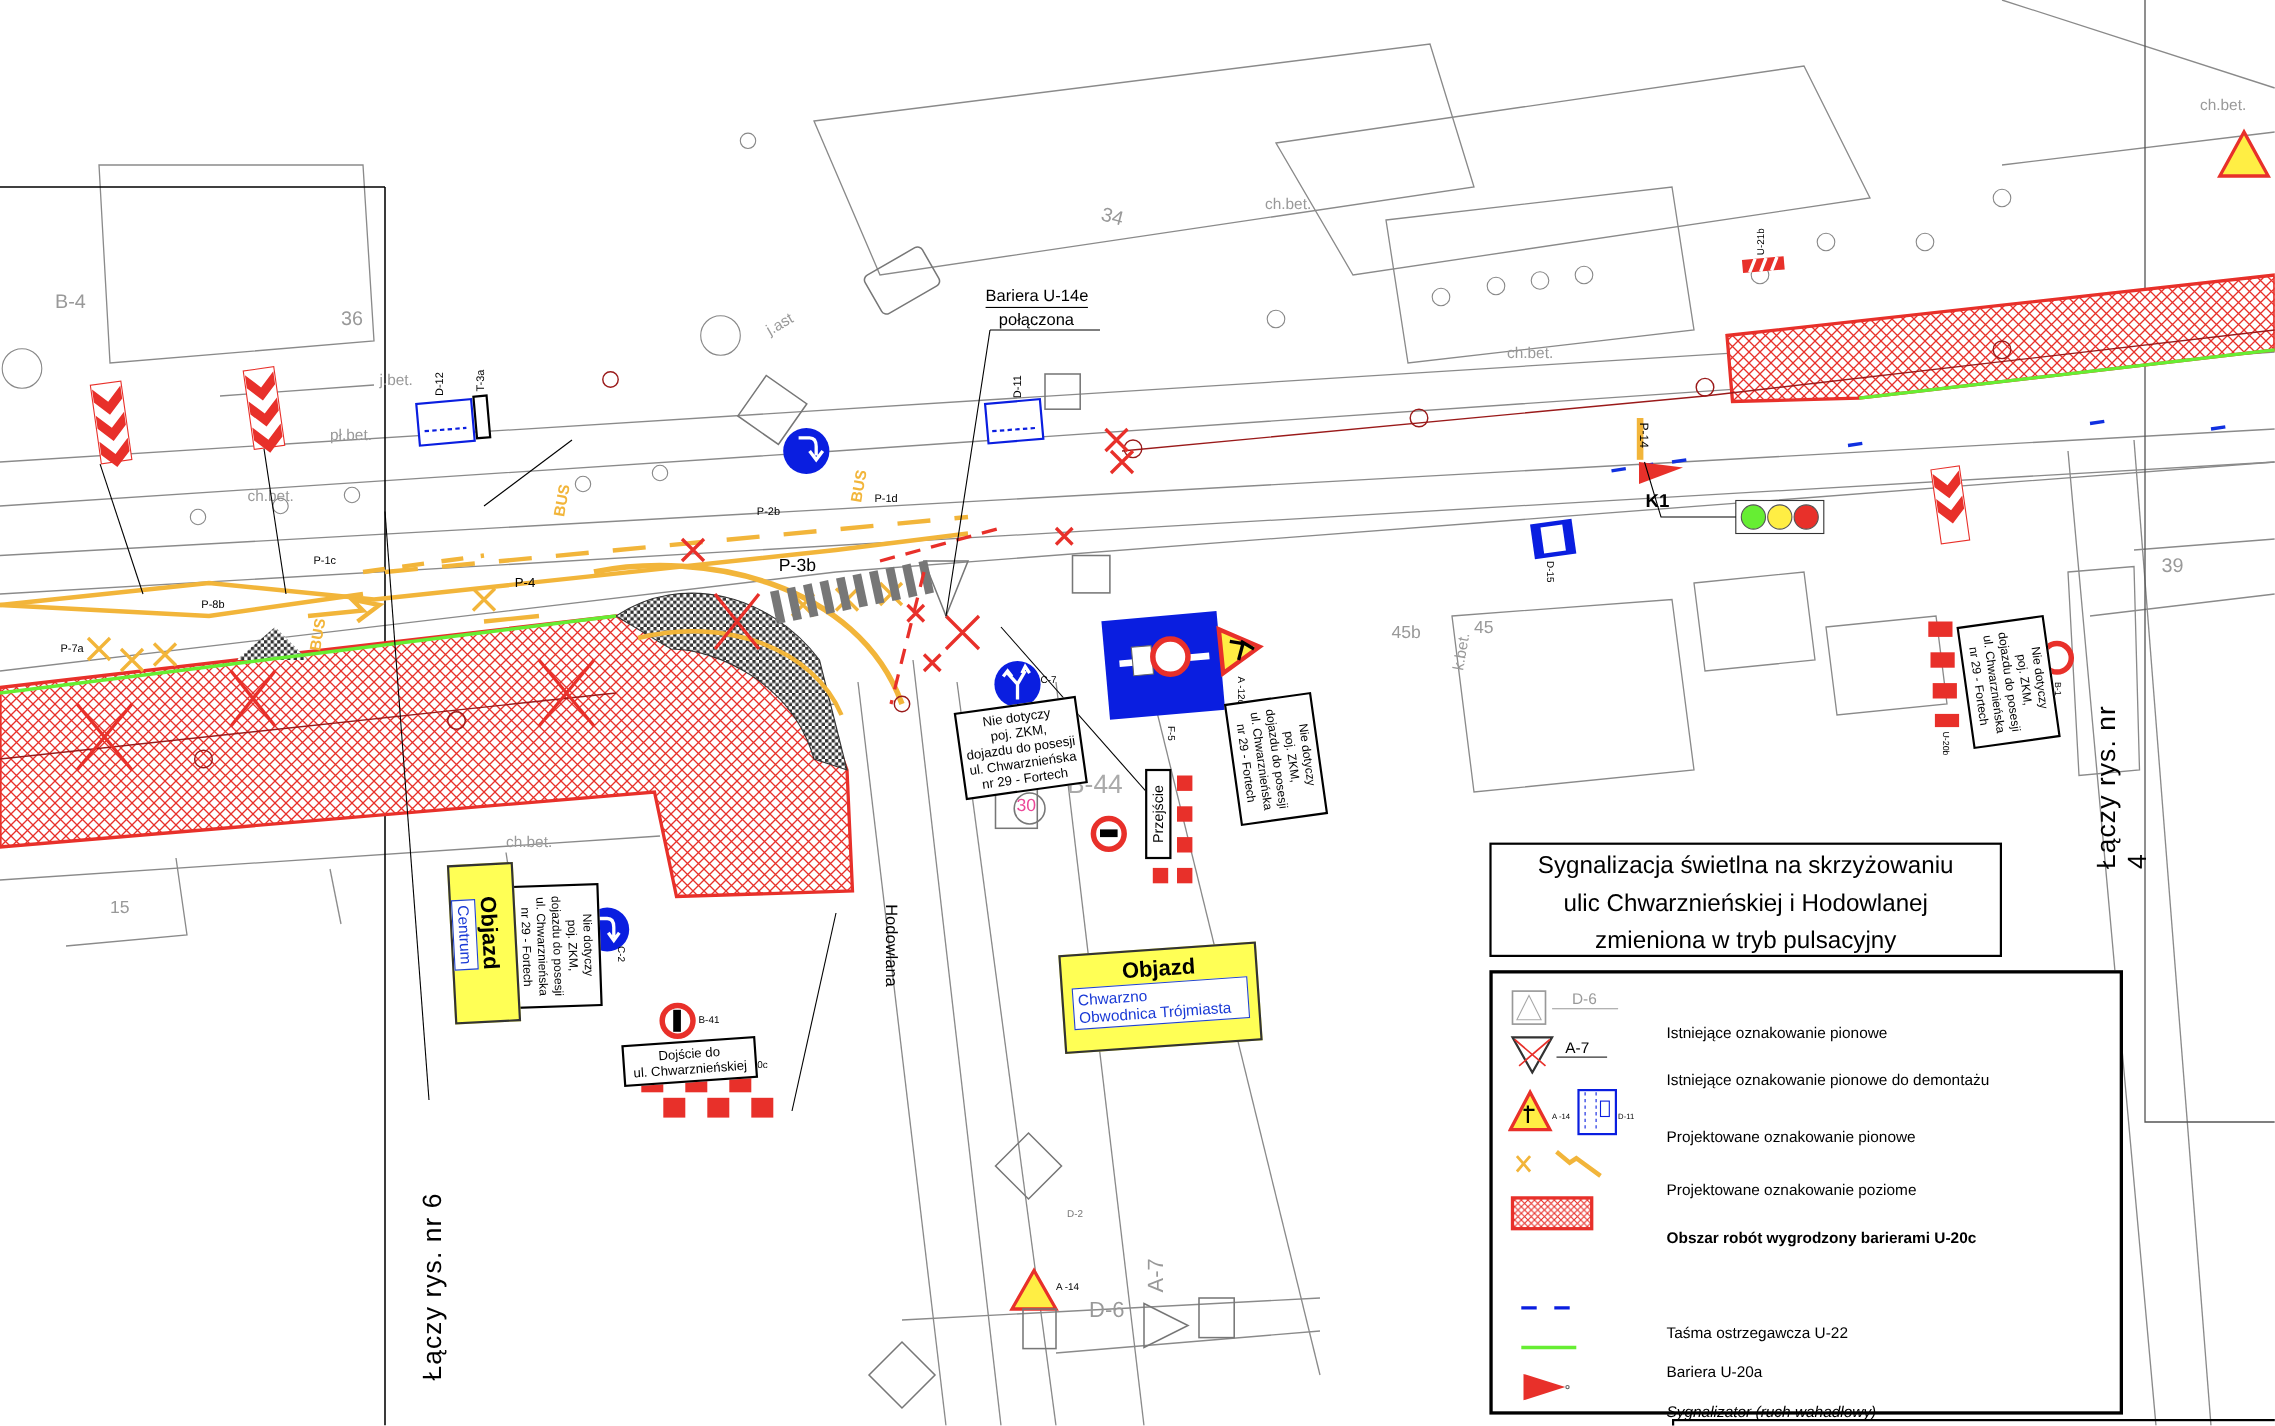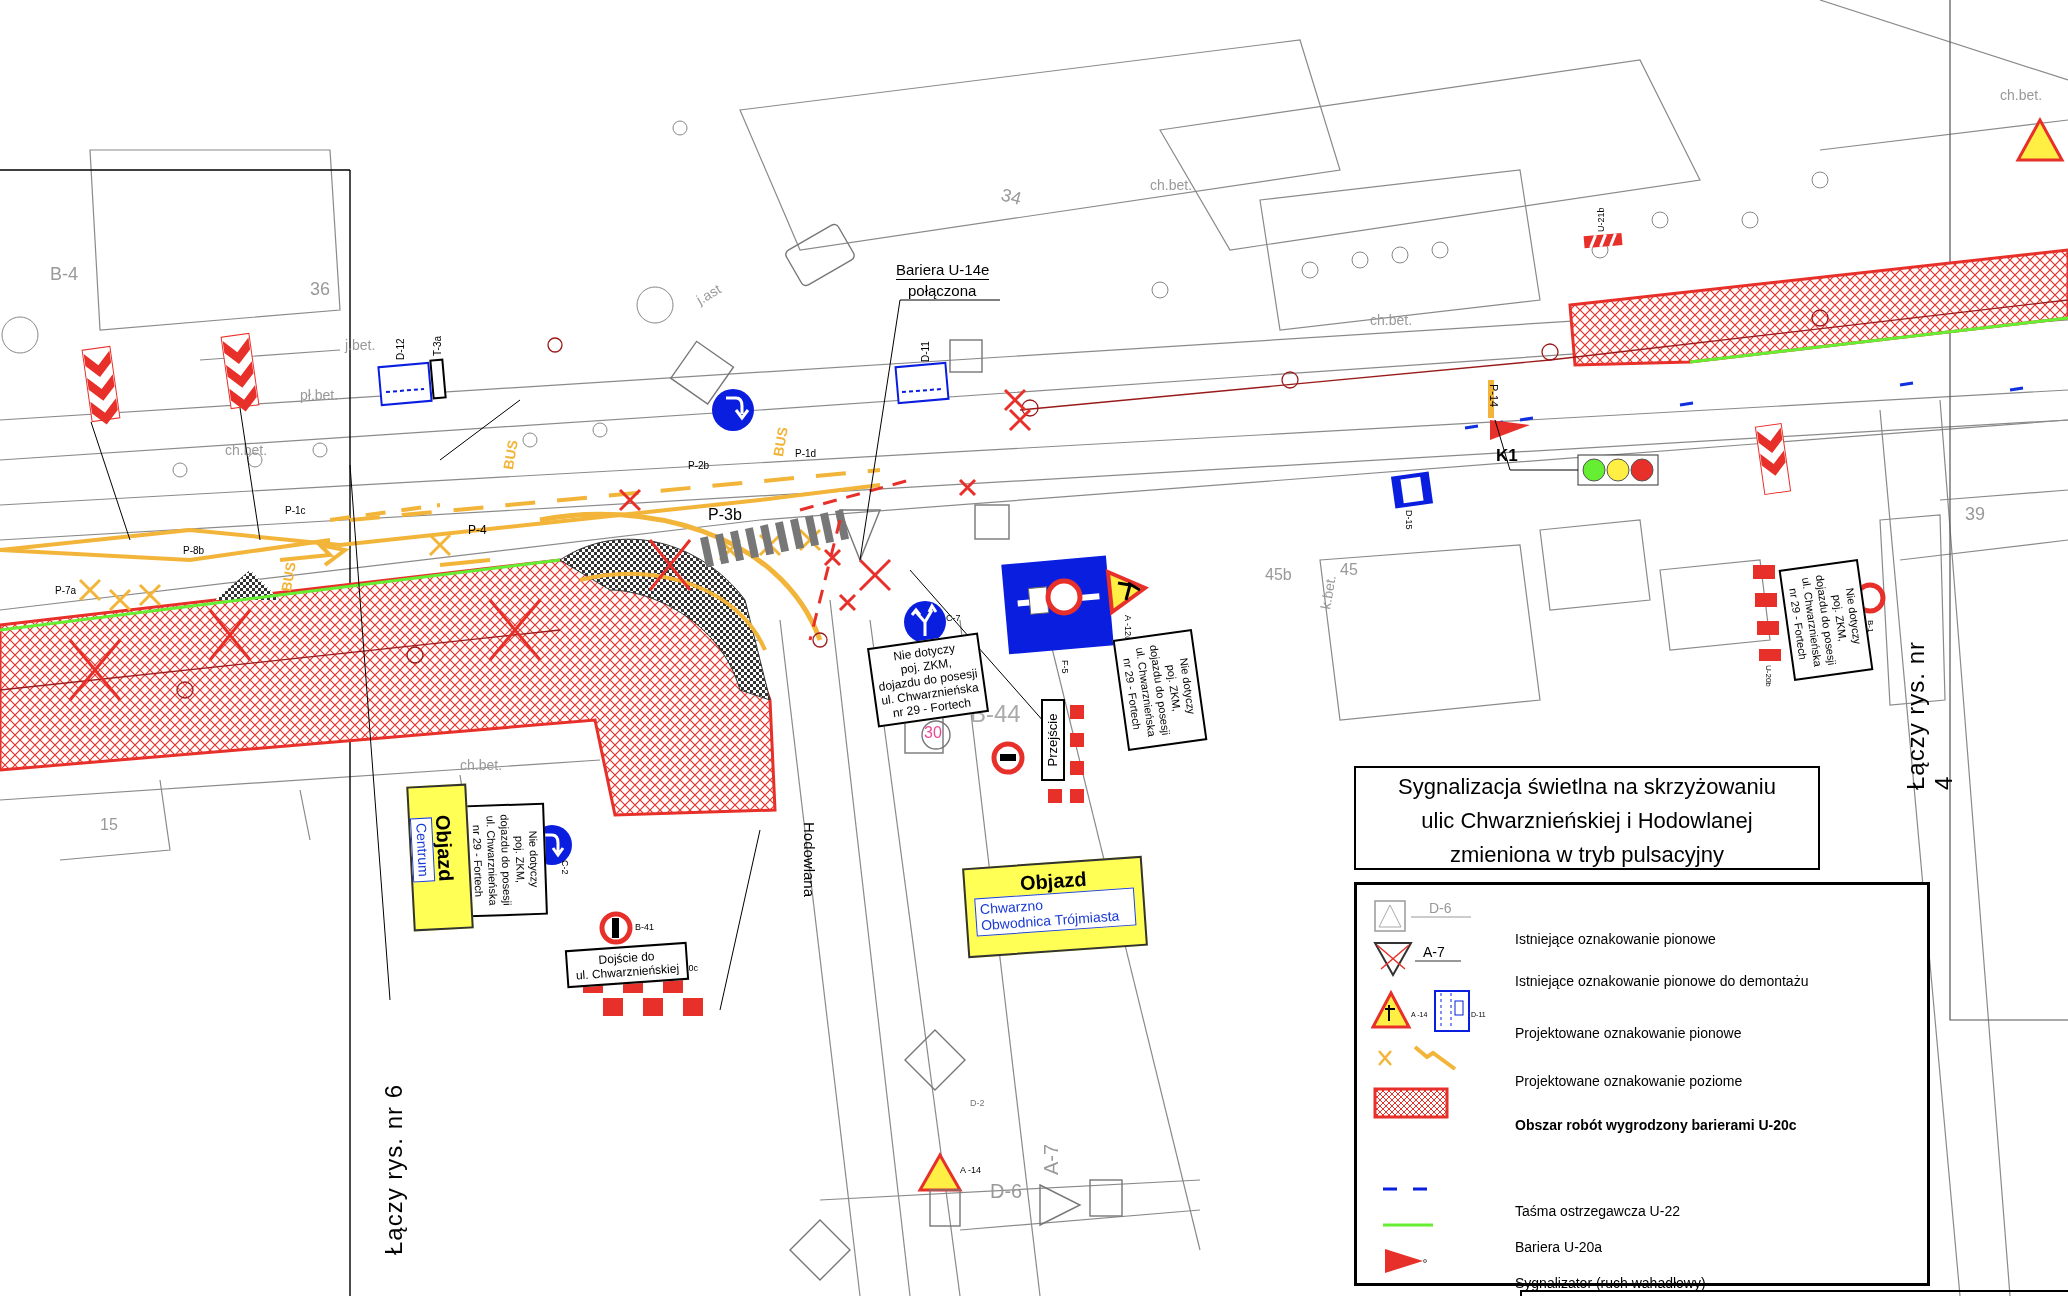--- a/index.html
+++ b/index.html
@@ -495,21 +495,21 @@
       <path d="M12,18 L26,18 M42,18 L56,18" stroke="#0a1ee0" stroke-width="3"></path>
     </svg>
     <span class="txt">Taśma ostrzegawcza U-22</span>
   </div>
   <div class="legend-row" style="top:322px;">
     <svg class="sym" viewBox="0 0 140 36">
       <path d="M12,18 L62,18" stroke="#66ee33" stroke-width="3"></path>
     </svg>
     <span class="txt">Bariera U-20a</span>
   </div>
-  <div class="legend-row" style="top:358px;">
+  <div class="legend-row" style="top:358px;font-style:italic;">
     <svg class="sym" viewBox="0 0 140 36">
       <path d="M14,6 L14,30 L52,18 Z" fill="#e8302a"></path>
       <circle cx="54" cy="18" r="1.5" fill="none" stroke="#666"></circle>
     </svg>
     <span class="txt">Sygnalizator (ruch wahadłowy)</span>
   </div>
 </div>
 <div style="position:absolute;left:1520px;top:1290px;width:548px;height:6px;border-top:2px solid #000;border-left:2px solid #000;"></div>
 
 </body></html>

